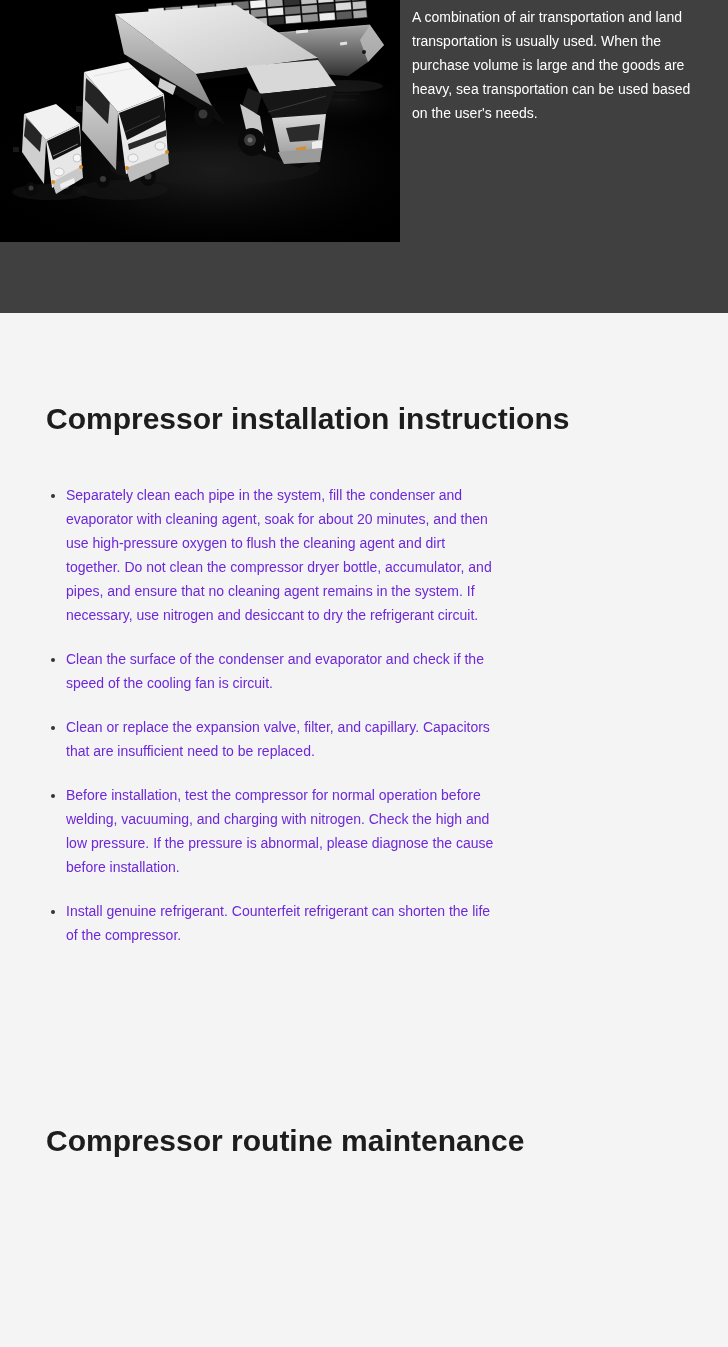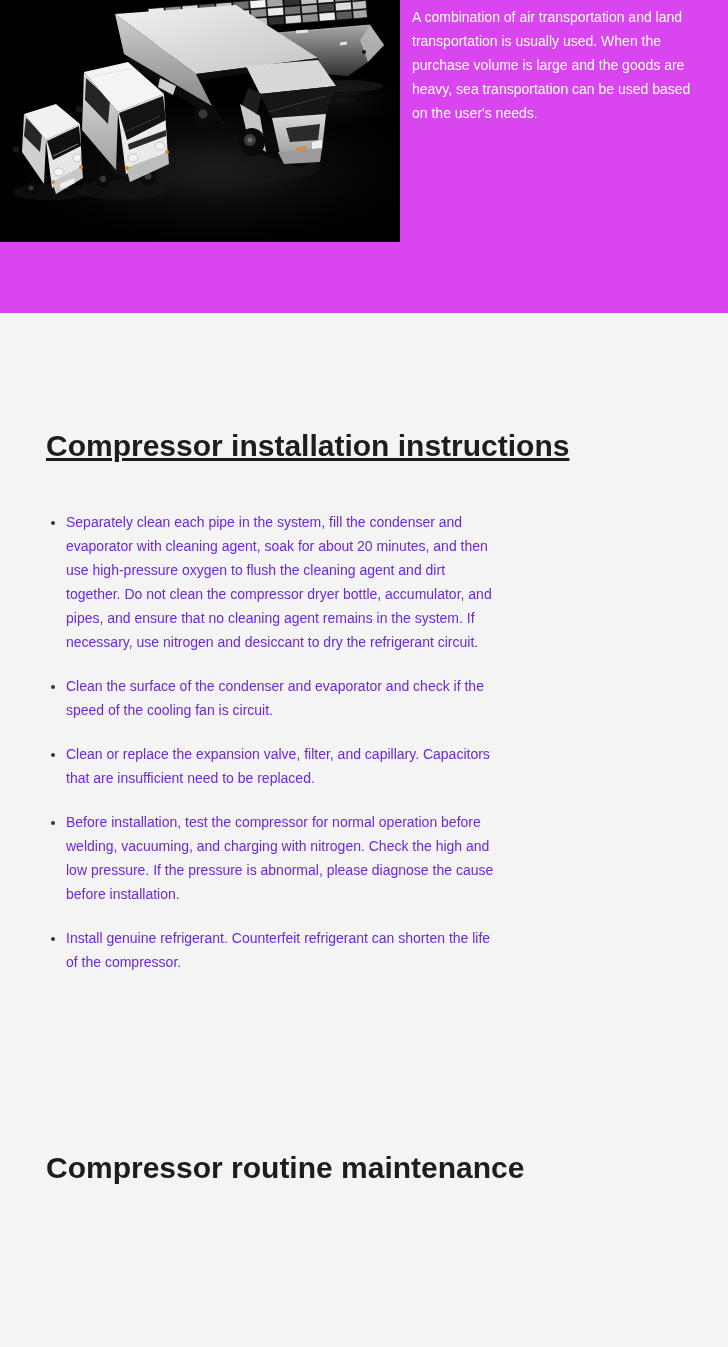--- a/index.html
+++ b/index.html
@@ -6,42 +6,42 @@
   body {
     width: 728px; height: 1347px;
     background: #f4f4f4;
     font-family: "Liberation Sans", sans-serif;
     overflow: hidden;
     position: relative;
   }
   .hero {
     position: relative;
     width: 728px; height: 313px;
-    background: #d946ef;
+    background: #404040;
   }
   .hero-media {
     position: absolute; top: 0; left: 0;
     width: 400px; height: 242px;
   }
   .hero-text {
     position: absolute; top: 5px; left: 412px;
     width: 294px; margin: 0;
     color: #ffffff;
     font-size: 14px; line-height: 24px;
     font-weight: 400;
   }
   .content { padding-left: 46px; }
   .section-heading {
     margin: 0;
     font-size: 30px; line-height: 35px;
     font-weight: 700;
     color: #1d1d1d;
     letter-spacing: 0;
   }
-  .install-heading { margin-top: 115px; text-decoration: underline; }
+  .install-heading { margin-top: 88px; }
   .bullet-list {
     margin: 47px 0 0 0;
     padding: 0 0 0 20px;
     list-style: disc;
   }
   .bullet-list li {
     width: 434px;
     font-size: 14px; line-height: 24px;
     color: #6d28d9;
     margin: 0 0 20px 0;

